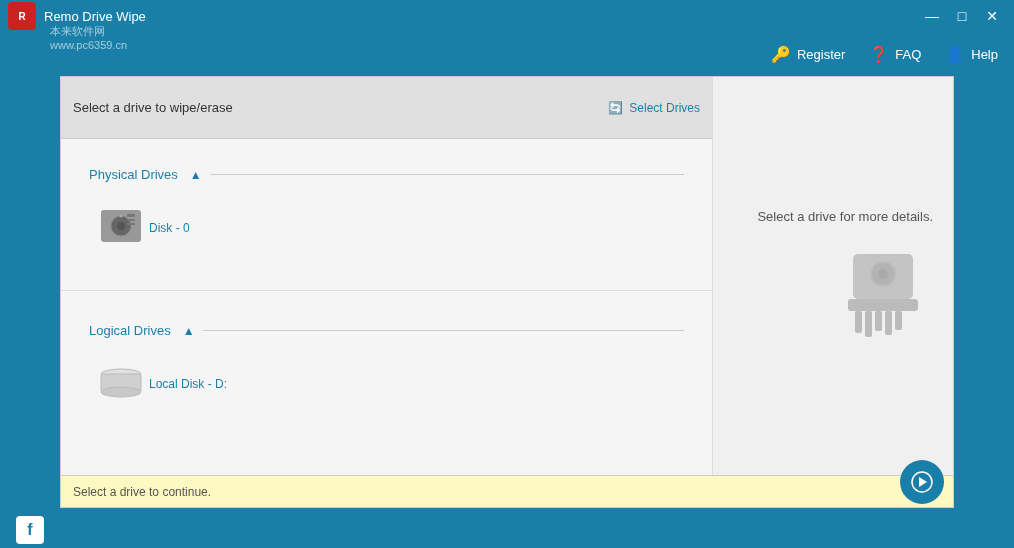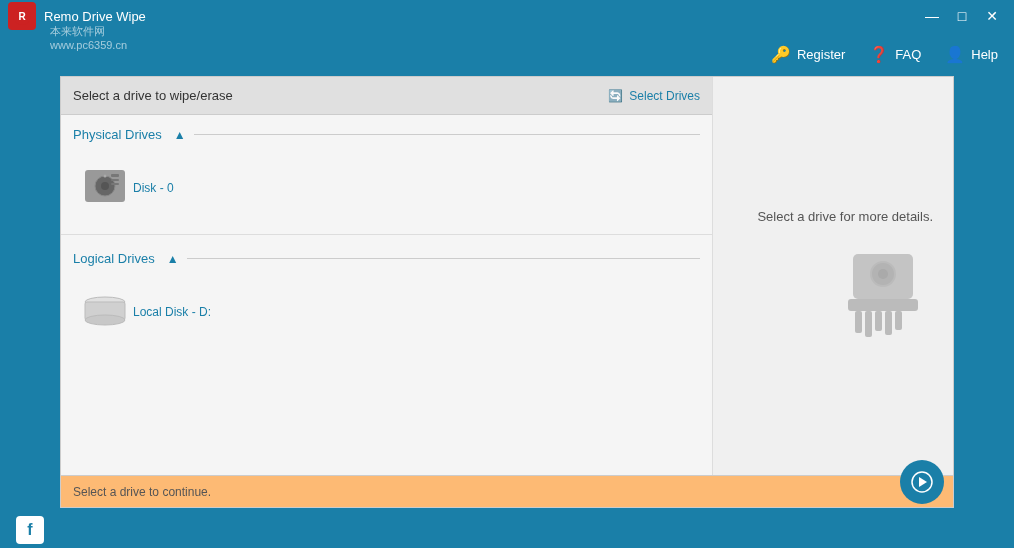--- a/index.html
+++ b/index.html
@@ -109,31 +109,31 @@
     .left-panel {
       flex: 1;
       background: #f5f5f5;
       border-right: 1px solid #ddd;
       display: flex;
       flex-direction: column;
     }
 
     .panel-header {
       background: #e0e0e0;
-      padding: 11px 12px;
+      padding: 23px 12px;
       font-size: 13px;
       color: #333;
       border-bottom: 1px solid #ccc;
       display: flex;
       justify-content: space-between;
       align-items: center;
     }
 
     .section {
-      padding: 12px;
+      padding: 28px;
     }
 
     .section-title {
       color: #1a7fa8;
       font-size: 13px;
       display: flex;
       align-items: center;
       margin-bottom: 12px;
       gap: 8px;
     }
@@ -206,21 +206,21 @@
     }
 
     .shredder-icon {
       width: 100px;
       height: 100px;
       opacity: 0.5;
     }
 
     
     .status-bar {
-      background: #fdba74;
+      background: #fef9c3;
       height: 32px;
       margin: 0 60px;
       border: 1px solid #ccc;
       border-top: none;
       display: flex;
       align-items: center;
       padding: 4px 12px;
       font-size: 12px;
       color: #555;
     }

